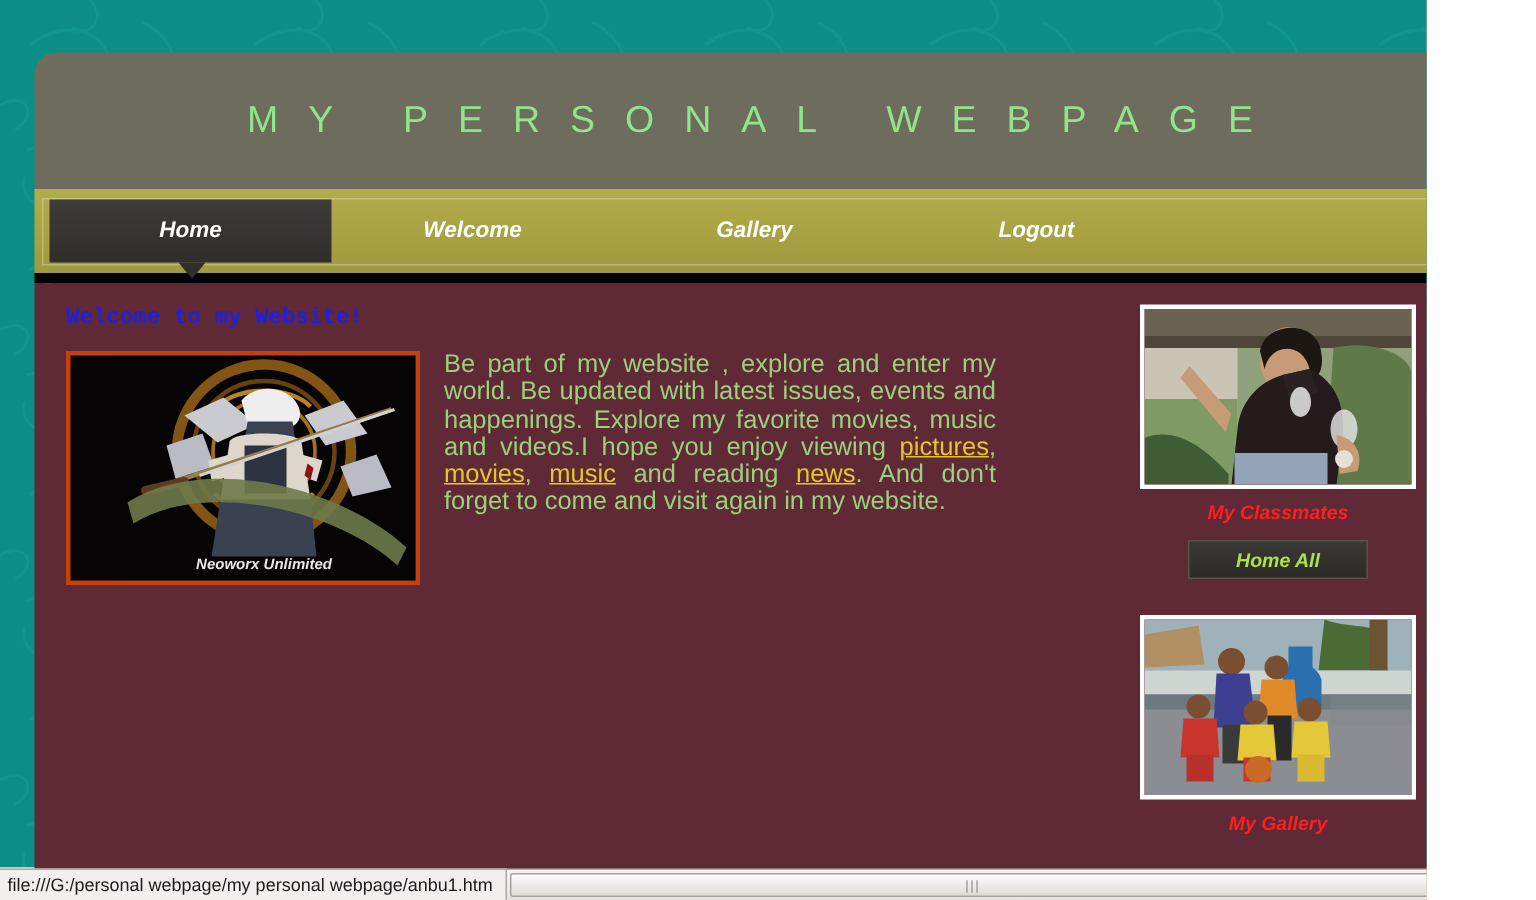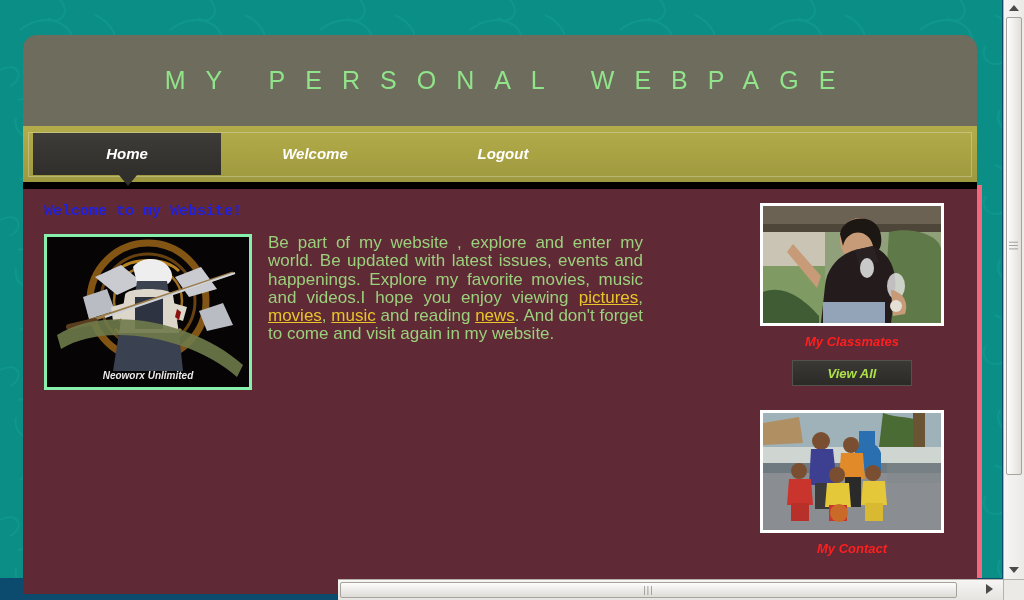--- a/index.html
+++ b/index.html
@@ -6,23 +6,23 @@
     margin: 0;
     padding: 0;
     width: 1024px;
     height: 600px;
     overflow: hidden;
     font-family: "Liberation Sans", sans-serif;
   }
 
   #viewport {
     position: relative;
-    width: 1024px;
+    width: 951px;
     height: 600px;
-    background: #0c4a6e;
+    background: #fdba74;
     overflow: hidden;
   }
 
   
   #page-bg {
     position: absolute;
     left: 0; top: 0;
     width: 1002px;
     height: 578px;
     background-color: #0b8e86;
@@ -155,25 +155,26 @@
     font-family: Liberation Mono, monospace;
   }
 
   #intro-row {
     display: flex;
     align-items: flex-start;
   }
   #hero-image {
     width: 202px;
     height: 150px;
-    border: 3px solid #86efac;
+    border: 3px solid #c2410c;
     background: #080506;
     position: relative;
     overflow: hidden;
     flex: 0 0 auto;
+    padding-left: 28px;
   }
 
   #intro-text {
     margin-left: 16px;
     color: #9bd07c;
     font-size: 17px;
     line-height: 18.3px;
     text-align: justify;
     width: 375px;
     font-family: "Liberation Sans", sans-serif;
@@ -389,20 +390,23 @@
       <div id="site-title">MY PERSONAL WEBPAGE</div>
     </div>
 
     <div id="site-nav">
       <div class="nav-item first active">
         <span>Home</span>
         <span class="pointer"></span>
       </div>
       <div class="nav-item rest">
         <span>Welcome</span>
+      </div>
+      <div class="nav-item rest">
+        <span>Gallery</span>
       </div>
       <div class="nav-item rest">
         <span>Logout</span>
       </div>
     </div>
 
     <div id="nav-rule"></div>
 
     <div id="site-main">
 
@@ -471,21 +475,21 @@
               <path d="M58 70 L30 38 L24 46 L54 82 Z" fill="#c79a78"></path>
               <ellipse cx="133" cy="80" rx="9" ry="13" fill="#e8e8e8" opacity="0.8"></ellipse>
               <path d="M128 84 C140 86, 146 96, 142 108 L130 110 Z" fill="#c79a78"></path>
               <circle cx="133" cy="100" r="6" fill="#e4e0d6"></circle>
               <rect x="60" y="96" width="62" height="21" fill="#93a4b8"></rect>
               <path d="M0 86 C20 78, 40 92, 56 110 L56 117 L0 117 Z" fill="#3f5c35"></path>
             </svg>
           </div>
           <div class="photo-caption">My Classmates</div>
           <div class="view-all-btn">
-            <span>View All</span>
+            <span>Home All</span>
           </div>
         </div>
 
         <div class="photo-card" style="margin-top:24px;">
           <div class="photo-frame">
             <svg width="178" height="117" viewBox="0 0 178 117">
               <rect width="178" height="117" fill="#8fa6b5"></rect>
               <rect y="0" width="178" height="34" fill="#9fb2ba"></rect>
               <path d="M0 10 L36 4 L40 30 L0 32 Z" fill="#b08f62"></path>
               <path d="M120 0 C136 6, 148 2, 160 10 L162 34 L116 34 Z" fill="#4a6b33"></path>
@@ -507,27 +511,30 @@
               <circle cx="74" cy="62" r="8" fill="#7a4f31"></circle>
               <path d="M64 70 L86 70 L88 94 L62 94 Z" fill="#e4c83a"></path>
               <rect x="66" y="92" width="18" height="16" fill="#c9352c"></rect>
               <circle cx="110" cy="60" r="8" fill="#7a4f31"></circle>
               <path d="M100 68 L122 68 L124 92 L98 92 Z" fill="#e4c83a"></path>
               <rect x="102" y="90" width="18" height="18" fill="#d9b832"></rect>
               <circle cx="76" cy="100" r="9" fill="#c96a28"></circle>
               <path d="M124 50 L178 50 L178 70 L124 70 Z" fill="#7f858a" opacity="0.5"></path>
             </svg>
           </div>
-          <div class="photo-caption">My Contact</div>
+          <div class="photo-caption">My Gallery</div>
         </div>
 
       </div>
     </div>
   </div>
 
+  <div id="status-bar">
+    <span>file:///G:/personal webpage/my personal webpage/anbu1.htm</span>
+  </div>
 
   <div id="hscroll">
     <div class="thumb">
       <span class="grip">|||</span>
     </div>
     <span class="right-arrow"></span>
   </div>
 
   <div id="vscroll">
     <span class="arrow-up"></span>

